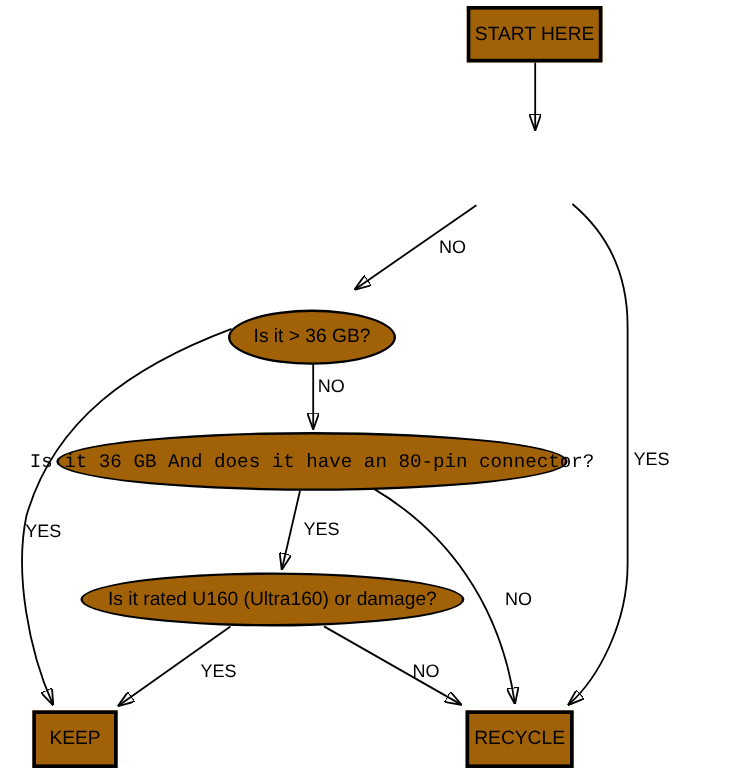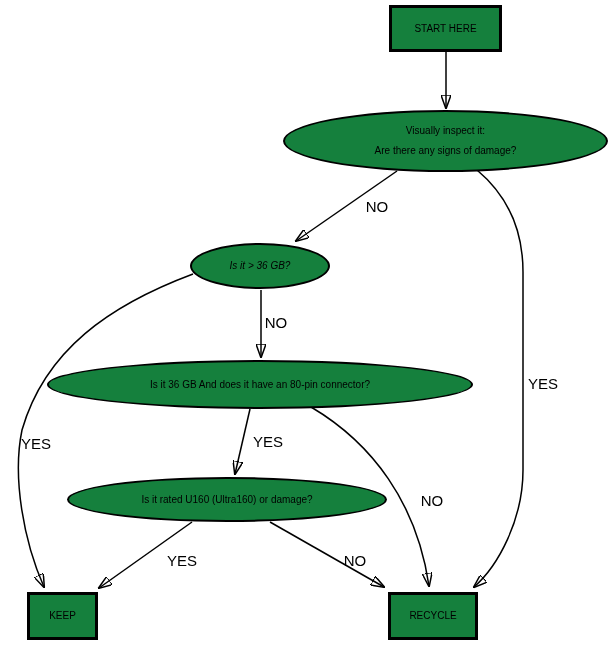--- a/index.html
+++ b/index.html
@@ -28,44 +28,44 @@
     stroke: #000000;
     stroke-width: 1.5;
   }
   .node {
     position: absolute;
     display: flex;
     align-items: center;
     justify-content: center;
     text-align: center;
     box-sizing: border-box;
-    background: #15803d;
-    font-size: 10px;
+    background: #a16207;
+    font-size: 16px;
     line-height: 20px;
     white-space: nowrap;
   }
   .box {
     border: 3px solid #000000;
   }
   .ellipse {
     border: 2px solid #000000;
     border-radius: 50%;
   }
   .elabel {
     position: absolute;
     transform: translate(-50%, -50%);
     font-size: 15px;
     line-height: 1;
     white-space: nowrap;
   }
   
   #n-start   { left: 389px; top: 5px;   width: 113px; height: 47px; }
   #n-inspect { left: 283px; top: 110px; width: 325px; height: 62px; }
-  #n-size    { left: 190px; top: 243px; width: 140px; height: 46px; font-style: italic; }
-  #n-pin     { left: 47px;  top: 360px; width: 426px; height: 49px; }
+  #n-size    { left: 190px; top: 258px; width: 140px; height: 46px; }
+  #n-pin     { left: 47px;  top: 360px; width: 426px; height: 49px; font-family: Liberation Mono, monospace; }
   #n-u160    { left: 67px;  top: 477px; width: 320px; height: 45px; }
   #n-keep    { left: 27px;  top: 592px; width: 71px;  height: 48px; }
   #n-recycle { left: 388px; top: 592px; width: 90px;  height: 48px; }
   
   #l-inspect-no  { left: 377px; top: 206px; }
   #l-inspect-yes { left: 543px; top: 383px; }
   #l-size-no     { left: 276px; top: 322px; }
   #l-size-yes    { left: 36px;  top: 443px; }
   #l-pin-yes     { left: 268px; top: 441px; }
   #l-pin-no      { left: 432px; top: 500px; }
@@ -91,26 +91,20 @@
     <path d="M250,409 L235,474" marker-end="url(#ah)"></path>
     <path d="M311,407 C372,443 417,503 429,586" marker-end="url(#ah)"></path>
     <path d="M192,522 L99,588" marker-end="url(#ah)"></path>
     <path d="M270,522 L384,587" marker-end="url(#ah)"></path>
   </svg>
 
   <div class="node box" id="n-start">
     <span>START HERE</span>
   </div>
 
-  <div class="node ellipse" id="n-inspect">
-    <div>
-      <div>Visually inspect it:</div>
-      <div>Are there any signs of damage?</div>
-    </div>
-  </div>
 
   <div class="node ellipse" id="n-size">
     <span>Is it &gt; 36 GB?</span>
   </div>
 
   <div class="node ellipse" id="n-pin">
     <span>Is it 36 GB And does it have an 80-pin connector?</span>
   </div>
 
   <div class="node ellipse" id="n-u160">

